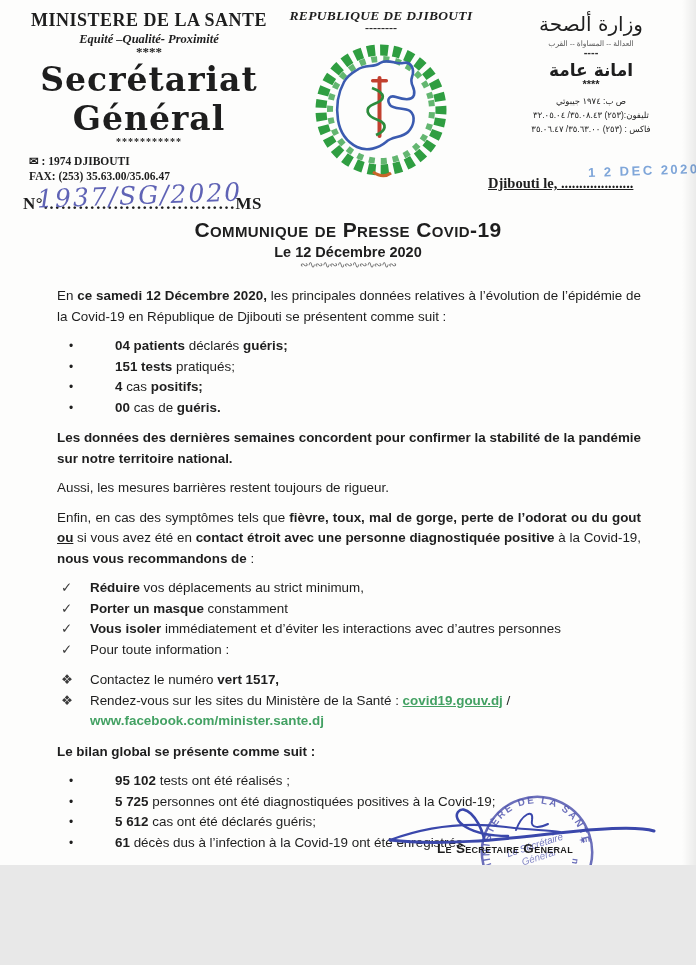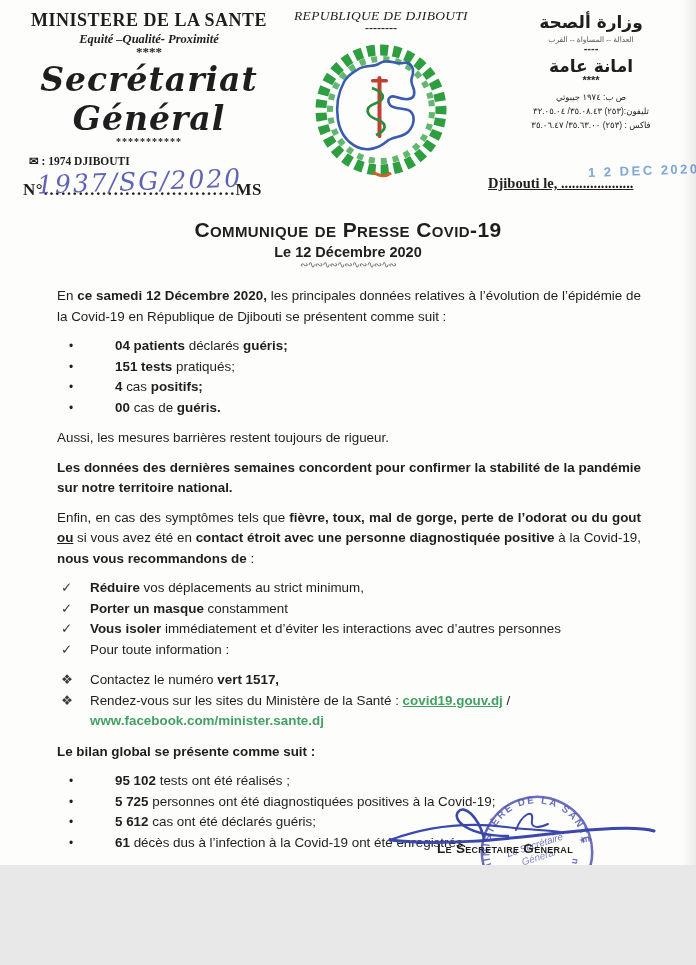--- a/index.html
+++ b/index.html
@@ -7,40 +7,40 @@
         font-family:"Liberation Sans",sans-serif;color:#1e1e1e;overflow:hidden;}
   .page::after{content:"";position:absolute;top:0;right:0;width:14px;height:100%;
         background:linear-gradient(to right,rgba(0,0,0,0),rgba(0,0,0,.07));pointer-events:none;}
   .abs{position:absolute;}
 
   
   .hl{left:15px;top:10px;width:268px;text-align:center;font-family:"Liberation Serif",serif;}
   .ministry{font-size:18px;font-weight:bold;letter-spacing:.5px;}
   .motto-l{font-size:12.5px;font-weight:bold;font-style:italic;margin-top:1px;}
   .stars1{font-size:13px;font-weight:bold;line-height:9px;}
-  .secretariat{font-family:"DejaVu Serif",serif;font-style:italic;font-weight:bold;
+  .secretariat{font-family:"DejaVu Serif",serif;font-weight:bold;
         font-size:33px;margin-top:4px;letter-spacing:1px;}
   .stars2{font-size:10px;font-weight:bold;letter-spacing:1px;line-height:8px;}
   .contact{margin-top:8px;text-align:left;padding-left:14px;font-size:11.5px;font-weight:bold;line-height:14.5px;}
   .refline{position:relative;margin-top:11px;text-align:left;padding-left:8px;
         font-size:17px;font-weight:bold;letter-spacing:.5px;}
   .ref-hand{position:absolute;left:22px;top:-13px;font-family:"DejaVu Serif",serif;
         font-style:italic;font-size:25px;font-weight:normal;color:#5f63b5;transform:rotate(-2deg);
         letter-spacing:2px;white-space:nowrap;}
 
   
   .hc{left:278px;top:8px;width:206px;text-align:center;font-family:"Liberation Serif",serif;}
-  .republic{font-size:13.5px;font-weight:normal;font-style:italic;letter-spacing:.3px;}
+  .republic{font-size:13.5px;font-weight:bold;font-style:italic;letter-spacing:.3px;}
   .motto-c{font-size:12.5px;font-weight:bold;margin-top:2px;}
   .dashes-c{font-size:12px;font-weight:bold;line-height:8px;}
   .emblem{margin-top:4px;}
 
   
   .hr{left:502px;top:12px;width:178px;text-align:center;direction:rtl;}
-  .ar-min{font-size:17px;font-weight:bold;font-family:"DejaVu Sans",sans-serif;}
+  .ar-min{font-size:20px;font-weight:normal;font-family:"DejaVu Sans",sans-serif;}
   .ar-motto{font-size:7.5px;color:#555;margin-top:3px;}
   .dashes-r{font-size:11px;font-weight:bold;direction:ltr;line-height:9px;color:#333;}
   .ar-sec{font-size:17px;font-weight:bold;margin-top:3px;font-family:"DejaVu Sans",sans-serif;}
   .stars-r{font-size:11px;font-weight:bold;direction:ltr;line-height:9px;}
   .ar-contact{margin-top:5px;font-size:8.5px;line-height:14px;color:#222;}
   .dateline{left:488px;top:175px;width:190px;font-family:"Liberation Serif",serif;
         font-size:14.5px;font-weight:bold;white-space:nowrap;text-decoration:underline;}
   .datestamp{left:588px;top:163px;color:#7fa6d9;font-size:13px;font-weight:bold;
         letter-spacing:2.5px;transform:rotate(-2deg);white-space:nowrap;}
 
@@ -79,20 +79,21 @@
 <div class="page">
 
   <div class="abs hl">
     <div class="ministry">MINISTERE DE LA SANTE</div>
     <div class="motto-l">Equité –Qualité- Proximité</div>
     <div class="stars1">****</div>
     <div class="secretariat">Secrétariat Général</div>
     <div class="stars2">***********</div>
     <div class="contact">
       <div><span>✉</span><span> : 1974 DJIBOUTI</span></div>
+      <div>FAX: (253)   35.63.00/35.06.47</div>
     </div>
     <div class="refline">
       <span>N°</span><span>……………………………</span><span>MS</span>
       <span class="ref-hand">1937/SG/2020</span>
     </div>
   </div>
 
   <div class="abs hc">
     <div class="republic">REPUBLIQUE DE DJIBOUTI</div>
     <div class="dashes-c">--------</div>
@@ -142,22 +143,22 @@
         </div>
         <div class="li">
           <span class="marker">•</span>
           <span class="content"><span class="b">4</span><span> cas </span><span class="b">positifs;</span></span>
         </div>
         <div class="li">
           <span class="marker">•</span>
           <span class="content"><span class="b">00</span><span> cas de </span><span class="b">guéris.</span></span>
         </div>
       </div>
+      <div class="para"><span class="b">Les données des dernières semaines concordent pour confirmer la stabilité de la pandémie sur notre territoire national.</span></div>
       <div class="para"><span>Aussi, les mesures barrières restent toujours de rigueur.</span></div>
-      <div class="para"><span class="b">Les données des dernières semaines concordent pour confirmer la stabilité de la pandémie sur notre territoire national.</span></div>
       <div class="para"><span>Enfin, en cas des symptômes tels que </span><span class="b">fièvre, toux, mal de gorge, perte de l’odorat ou du gout </span><span class="b u">ou</span><span> si vous avez été en </span><span class="b">contact étroit avec une personne diagnostiquée positive</span><span> à la Covid-19, </span><span class="b">nous vous recommandons de</span><span> :</span></div>
       <div class="list checks">
         <div class="li">
           <span class="marker">✓</span>
           <span class="content"><span class="b">Réduire</span><span> vos déplacements au strict minimum,</span></span>
         </div>
         <div class="li">
           <span class="marker">✓</span>
           <span class="content"><span class="b">Porter un masque</span><span> constamment</span></span>
         </div>

